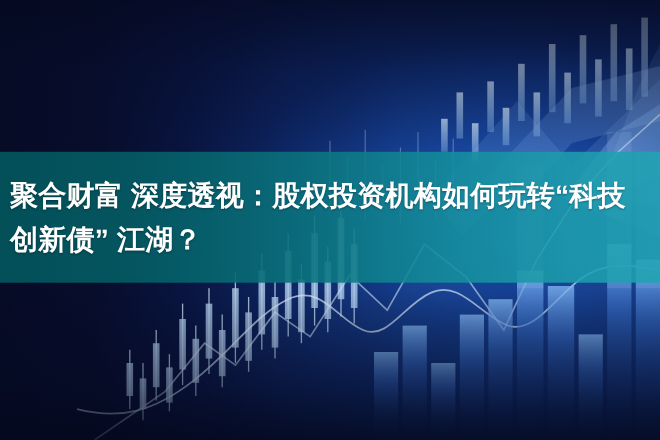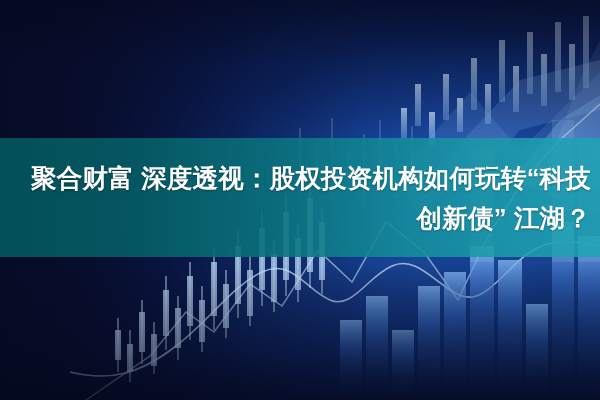--- a/index.html
+++ b/index.html
@@ -65,21 +65,21 @@
        rgba(20,142,156,0.88) 68%,
        rgba(28,158,172,0.87) 86%,
        rgba(30,163,178,0.87) 100%);
     display: flex;
     align-items: center;
     justify-content: center;
   }
   .title-text {
     width: 582px;
     margin: 0;
-    text-align: right;
+    text-align: left;
     color: #ffffff;
     font-size: 25.5px;
     line-height: 40px;
     font-weight: bold;
     letter-spacing: 0.2px;
     text-shadow: 0 1px 2px rgba(0,0,0,0.32);
     white-space: pre-line;
   }
 </style>
 </head>

